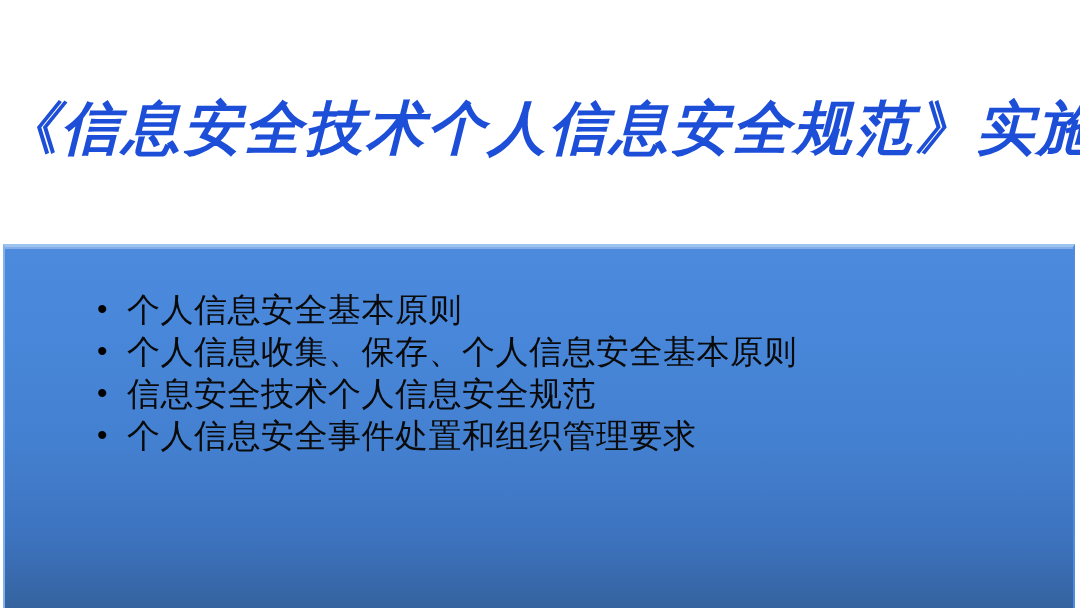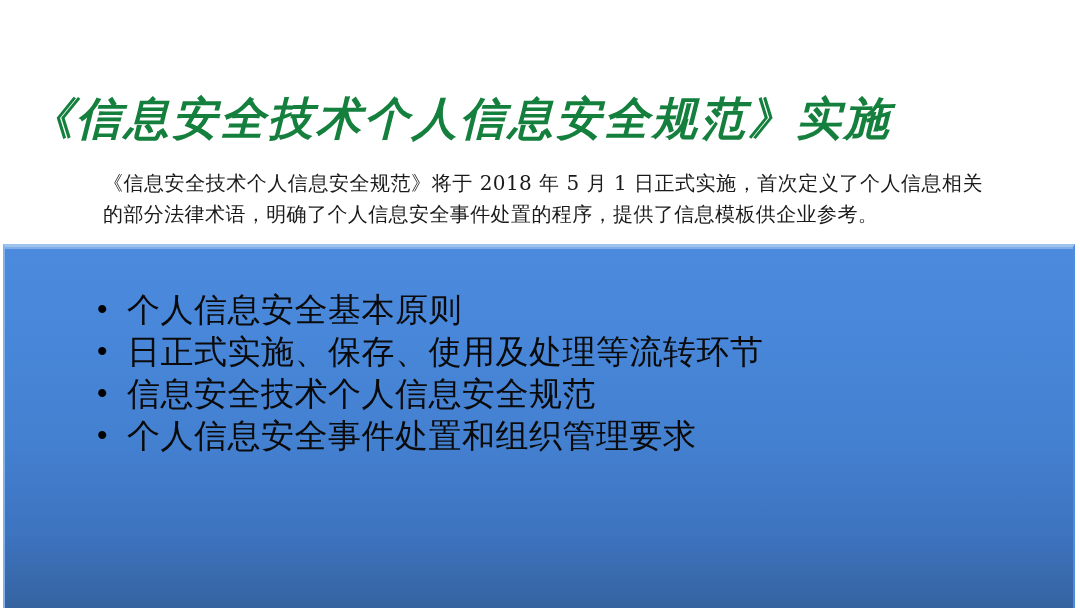--- a/index.html
+++ b/index.html
@@ -28,24 +28,24 @@
   
   #slide-title {
     position: absolute;
     left: 0;
     top: 62px;
     width: 920px;
     text-align: center;
     font-family: "DejaVu Serif", "Liberation Serif", serif;
     font-weight: bold;
     font-style: italic;
-    font-size: 45px;
+    font-size: 58px;
     line-height: 54px;
     letter-spacing: 3px;
-    color: #15803d;
+    color: #1d4ed8;
     white-space: nowrap;
   }
 
   
   #intro-paragraph {
     position: absolute;
     left: 103px;
     top: 148px;
     width: 880px;
     font-family: "DejaVu Serif", "Liberation Serif", serif;
@@ -106,33 +106,32 @@
     white-space: nowrap;
   }
 </style>
 </head>
 <body>
 
 <div id="slide">
 
   <h1 id="slide-title">《信息安全技术个人信息安全规范》实施</h1>
 
-  <p id="intro-paragraph">《信息安全技术个人信息安全规范》将于 2018 年 5 月 1 日正式实施，首次定义了个人信息相关的部分法律术语，明确了个人信息安全事件处置的程序，提供了信息模板供企业参考。</p>
 
   <div id="content-box">
     <ul id="bullet-list">
 
       <li class="bullet-row">
         <span class="bullet-marker">•</span>
         <span class="bullet-text">个人信息安全基本原则</span>
       </li>
 
       <li class="bullet-row">
         <span class="bullet-marker">•</span>
-        <span class="bullet-text">日正式实施、保存、使用及处理等流转环节</span>
+        <span class="bullet-text">个人信息收集、保存、个人信息安全基本原则</span>
       </li>
 
       <li class="bullet-row">
         <span class="bullet-marker">•</span>
         <span class="bullet-text">信息安全技术个人信息安全规范</span>
       </li>
 
       <li class="bullet-row">
         <span class="bullet-marker">•</span>
         <span class="bullet-text">个人信息安全事件处置和组织管理要求</span>

